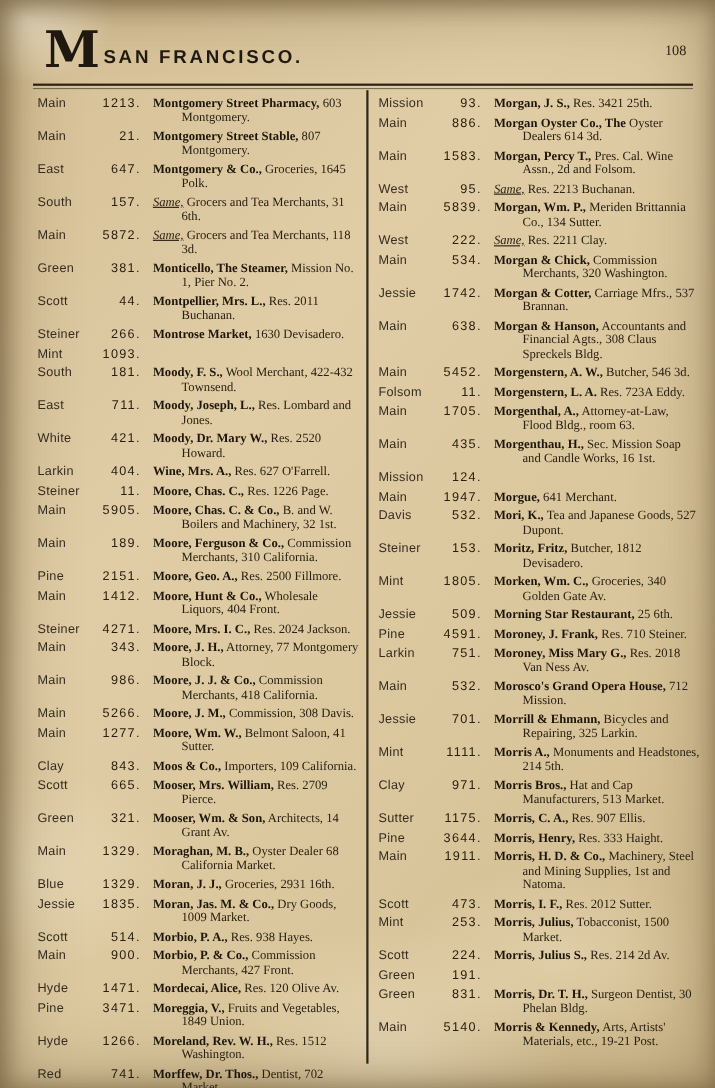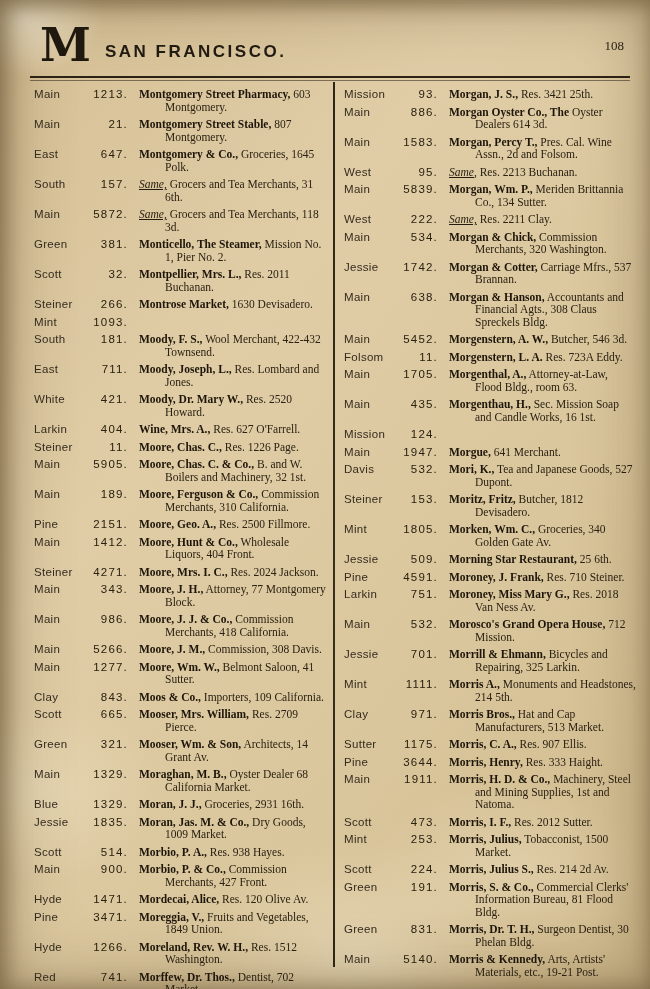--- a/index.html
+++ b/index.html
@@ -21,21 +21,21 @@
   }
   .header{position:absolute;top:24px;left:36px;right:26px;height:48px;}
   .letter{
     position:absolute;left:4px;top:-2px;
     font-family:"DejaVu Serif",serif;font-weight:700;font-size:46px;line-height:46px;
     color:#1f180e;
   }
   .title{
     position:absolute;left:58px;top:18px;
     font-family:"Liberation Sans",sans-serif;font-weight:700;font-size:17px;
-    letter-spacing:2.5px;color:#211a10;margin-left:11px;
+    letter-spacing:2.5px;color:#211a10;
   }
   .pageno{
     position:absolute;right:0;top:14px;
     font-family:"Liberation Serif",serif;font-size:13px;color:#2a2115;
   }
   .rule{
     position:absolute;top:76px;left:30px;right:20px;height:2px;
     border-top:2px solid #2b2214;border-bottom:1px solid rgba(43,34,20,.55);
   }
   .vdivider{
@@ -108,21 +108,21 @@
         <span class="num">5872.</span>
         <span class="txt"><span class="same">Same,</span> Grocers and Tea Merchants, 118 3d.</span>
       </div>
       <div class="entry">
         <span class="ex">Green</span>
         <span class="num">381.</span>
         <span class="txt"><span class="nm">Monticello, The Steamer,</span> Mission No. 1, Pier No. 2.</span>
       </div>
       <div class="entry">
         <span class="ex">Scott</span>
-        <span class="num">32.</span>
+        <span class="num">44.</span>
         <span class="txt"><span class="nm">Montpellier, Mrs. L.,</span> Res. 2011 Buchanan.</span>
       </div>
       <div class="entry">
         <span class="ex">Steiner</span>
         <span class="num">266.</span>
         <span class="txt"><span class="nm">Montrose Market,</span> 1630 Devisadero.</span>
       </div>
       <div class="entry">
         <span class="ex">Mint</span>
         <span class="num">1093.</span>
@@ -409,21 +409,20 @@
         <span class="txt"><span class="nm">Morris, Julius,</span> Tobacconist, 1500 Market.</span>
       </div>
       <div class="entry">
         <span class="ex">Scott</span>
         <span class="num">224.</span>
         <span class="txt"><span class="nm">Morris, Julius S.,</span> Res. 214 2d Av.</span>
       </div>
       <div class="entry">
         <span class="ex">Green</span>
         <span class="num">191.</span>
-        <span class="txt"><span class="nm">Morris, S. &amp; Co.,</span> Commercial Clerks' Information Bureau, 81 Flood Bldg.</span>
       </div>
       <div class="entry">
         <span class="ex">Green</span>
         <span class="num">831.</span>
         <span class="txt"><span class="nm">Morris, Dr. T. H.,</span> Surgeon Dentist, 30 Phelan Bldg.</span>
       </div>
       <div class="entry">
         <span class="ex">Main</span>
         <span class="num">5140.</span>
         <span class="txt"><span class="nm">Morris &amp; Kennedy,</span> Arts, Artists' Materials, etc., 19-21 Post.</span>

